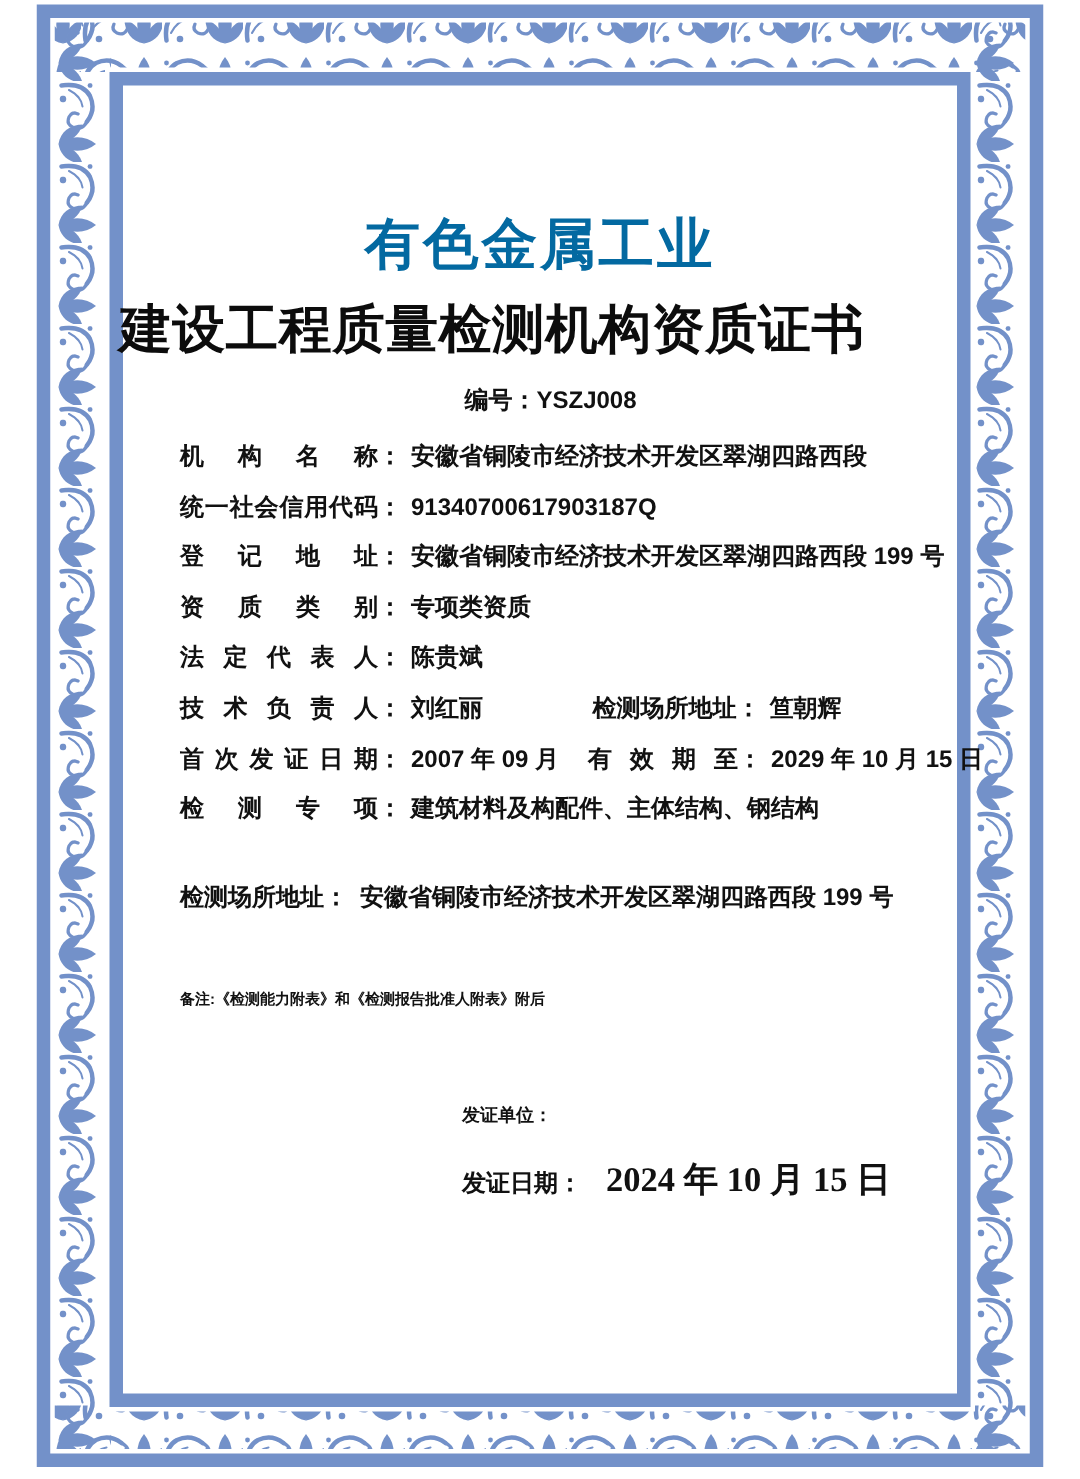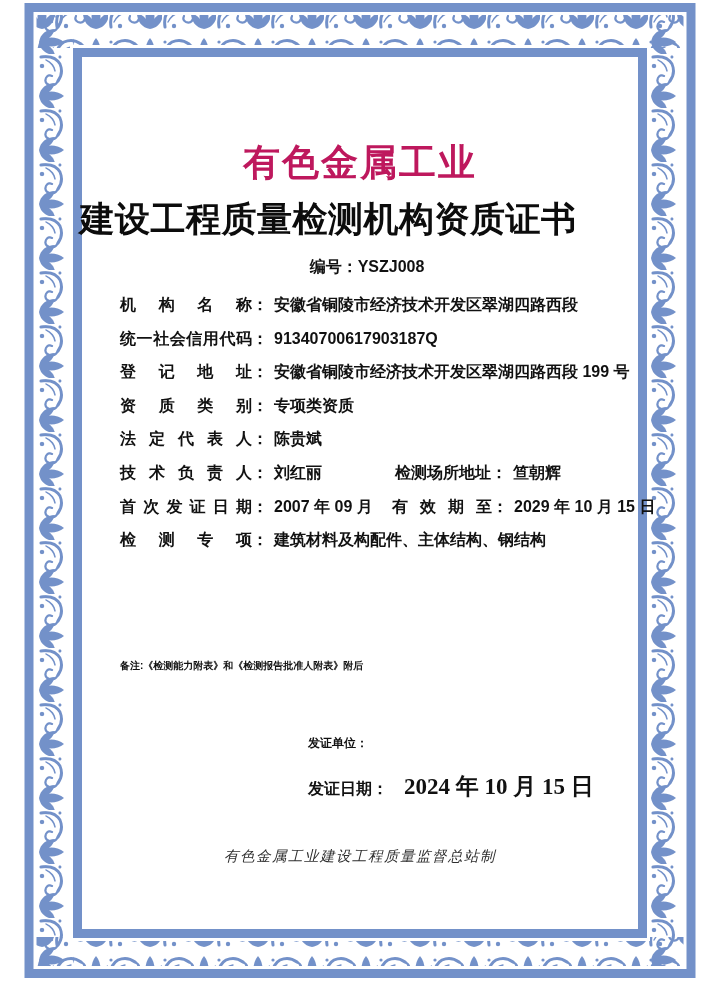--- a/index.html
+++ b/index.html
@@ -9,21 +9,21 @@
     position:relative;
     width:720px; height:986px;
     background:#ffffff;
     overflow:hidden;
   }
   .frame-svg { position:absolute; left:0; top:0; width:720px; height:986px; pointer-events:none; }
 
   .title1 {
     position:absolute; top:138px; left:0; width:720px;
     text-align:center; font-size:37px; font-weight:bold; letter-spacing:2px;
-    color:#be185d;
+    color:#0369a1;
   }
   .title2 {
     position:absolute; top:196px; left:0; width:656px;
     text-align:center; font-size:35px; font-weight:bold; letter-spacing:0.5px;
     color:#0c0c0c;
   }
   .serial {
     position:absolute; top:257px; left:0; width:720px;
     text-align:center; font-size:16px; font-weight:bold;padding-left:14px;
   }
@@ -194,21 +194,21 @@
 
     <div class="frow"><span class="flabel">
           <span>检</span>
           <span>测</span>
           <span>专</span>
           <span>项</span>
         </span><span class="fcolon">：</span><span class="fvalue">建筑材料及构配件、主体结构、钢结构</span></div>
 
   </div>
 
+  <div class="site-address"><span>检测场所地址</span><span class="fcolon">：</span><span>安徽省铜陵市经济技术开发区翠湖四路西段 199 号</span></div>
 
   <div class="note">备注:《检测能力附表》和《检测报告批准人附表》附后</div>
 
   <div class="issuer">发证单位：</div>
   <div class="issue-date"><span>发证日期：</span><span class="date-val">2024 年 10 月 15 日</span></div>
 
-  <div class="footer-line">有色金属工业建设工程质量监督总站制</div>
 
 </div>
 
 </body></html>

